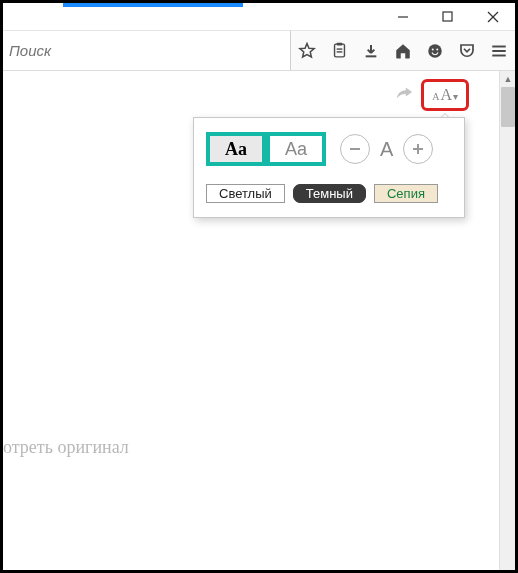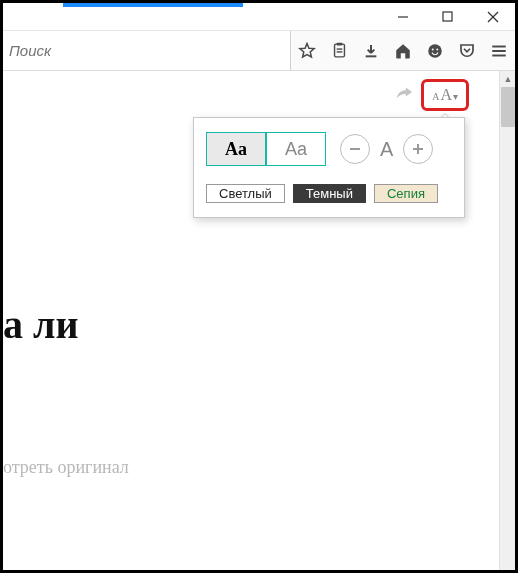--- a/index.html
+++ b/index.html
@@ -74,45 +74,45 @@
   }
   
   .panel {
     position: absolute; right: 34px; top: 46px; width: 272px; background:#fff;
     border:1px solid #c8c8c8; box-shadow: 2px 3px 8px rgba(0,0,0,0.18);
     padding: 14px 12px;
   }
   .font-row { display:flex; align-items:center; gap:14px; margin-bottom: 18px;}
   .font-pair { display:flex; }
   .ff {
-    width:60px; height:34px; border:1px solid #14b8a6; background:#fff; display:flex;
+    width:60px; height:34px; border:4px solid #14b8a6; background:#fff; display:flex;
     align-items:center; justify-content:center; font-size:18px; font-weight:bold;
   }
   .ff.serif { font-family: Georgia, 'Times New Roman', serif; background:#e9e9e9;}
   .ff.sans  { font-family: Arial, sans-serif; color:#888; font-weight:normal;}
   .size-group { display:flex; align-items:center; gap:10px; color:#888;}
   .circ {
     width:30px;height:30px;border:1.5px solid #bcbcbc;border-radius:50%;
     display:flex;align-items:center;justify-content:center;font-size:18px;color:#888;
   }
   .midA { font-size:20px; color:#888; font-family: Arial, sans-serif;}
   .theme-row { display:flex; gap:8px; }
   .th {
     border:1px solid #999; padding:1px 12px; font-size:13px;
   }
   .th.light { background:#fff; color:#222;}
-  .th.dark  { background:#3a3a3a; color:#fff; border-color:#3a3a3a;}
+  .th.dark  { background:#3a3a3a; color:#fff; border-color:#3a3a3a;border-radius:7px;}
   .th.sepia { background:#f3e7cf; color:#15803d;}
   
   .page-title {
     position:absolute; left:0; top:230px; font-family: Georgia, serif; font-weight:bold;
     font-size:40px; color:#111;
   }
   .page-sub {
-    position:absolute; left:0; top:386px; font-family: Georgia, serif; font-size:18px; color:#b8b8b8;
+    position:absolute; left:0; top:366px; font-family: Georgia, serif; font-size:18px; color:#b8b8b8;
   }
 </style>
 </head>
 <body>
 
 <div class="frame">
 
   <div class="titlebar">
     <div class="tab-strip"></div>
     <div class="win-btn">
@@ -220,21 +220,20 @@
             </div>
           </div>
         </div>
         <div class="theme-row">
           <div class="th light">Светлый</div>
           <div class="th dark">Темный</div>
           <div class="th sepia">Сепия</div>
         </div>
       </div>
 
-      <div class="page-title">а ли</div>
       <div class="page-sub">отреть оригинал</div>
     </div>
 
     <div class="scrollbar">
       <div class="scroll-up">▲</div>
       <div class="scroll-thumb"></div>
     </div>
   </div>
 
 </div>

